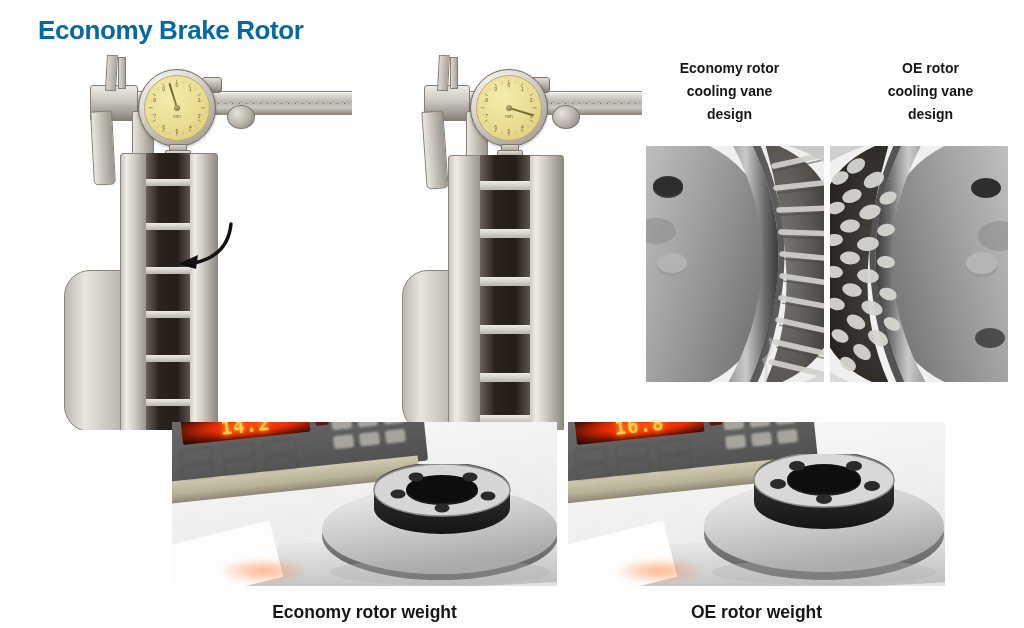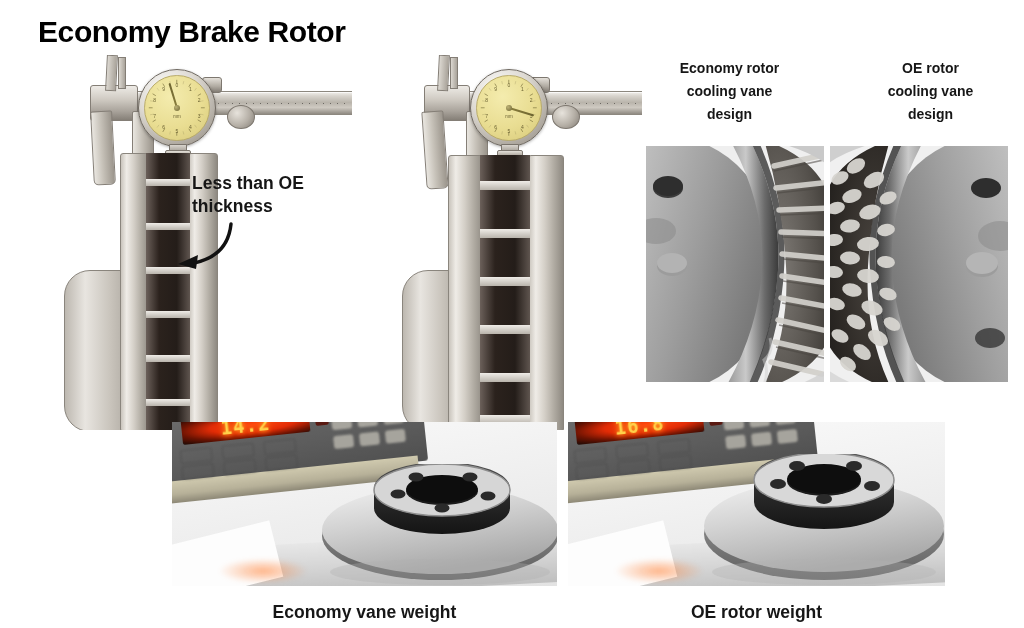--- a/index.html
+++ b/index.html
@@ -20,23 +20,23 @@
     left: 0; top: 0;
     width: 1024px;
     height: 628px;
     background: #ffffff;
   }
   .abs { position: absolute; }
 
   
   .title {
     font-weight: bold;
-    font-size: 30px;
+    font-size: 26px;
     letter-spacing: -0.4px;
-    color: #000000;
+    color: #0369a1;
     white-space: nowrap;
   }
   .subhead {
     font-weight: bold;
     font-size: 14px;
     line-height: 23px;
     color: #161616;
     text-align: center;
   }
   .caption {
@@ -349,22 +349,20 @@
 
     <div class="abs" style="left:84px; top:98px; width:44px; height:277px; background:linear-gradient(90deg,#6b605a,#2b221d 30%,#241d19 70%,#5f554f);"></div>
     <div class="rotor-rib" style="left:84px; top:124px; width:44px; height:7px;"></div>
     <div class="rotor-rib" style="left:84px; top:168px; width:44px; height:7px;"></div>
     <div class="rotor-rib" style="left:84px; top:212px; width:44px; height:7px;"></div>
     <div class="rotor-rib" style="left:84px; top:256px; width:44px; height:7px;"></div>
     <div class="rotor-rib" style="left:84px; top:300px; width:44px; height:7px;"></div>
     <div class="rotor-rib" style="left:84px; top:344px; width:44px; height:7px;"></div>
   </div>
 
-  <div class="abs callout" style="left:192px; top:172px; white-space:pre;">Less than OE
-thickness</div>
 
   <svg class="arrow-svg" style="left:168px; top:222px;" width="80" height="56" viewBox="0 0 80 56">
     <path d="M63 2 C61 22, 50 36, 26 41" stroke="#111111" stroke-width="3.4" fill="none" stroke-linecap="round"></path>
     <path d="M10 42 L30 33 L28 47 Z" fill="#111111"></path>
   </svg>
 
   <div class="photo" style="left:402px; top:55px; width:240px; height:375px;">
 
     <div class="beam" style="left:22px; top:36px; width:218px; height:22px;">
       <div class="beam-scale"></div>
@@ -746,17 +744,17 @@
       <ellipse cx="120" cy="25" rx="37" ry="15" fill="#0e0e0e"></ellipse>
       <ellipse cx="74" cy="30" rx="8" ry="5" fill="#2a2a2a"></ellipse>
       <ellipse cx="93" cy="12" rx="8" ry="5" fill="#2a2a2a"></ellipse>
       <ellipse cx="150" cy="12" rx="8" ry="5" fill="#2a2a2a"></ellipse>
       <ellipse cx="168" cy="32" rx="8" ry="5" fill="#2a2a2a"></ellipse>
       <ellipse cx="120" cy="45" rx="8" ry="5" fill="#2a2a2a"></ellipse>
       <ellipse cx="120" cy="118" rx="112" ry="13" fill="#b2b2b2" opacity=".35"></ellipse>
     </svg>
   </div>
 
-  <div class="abs caption" style="left:172px; top:602px; width:385px;">Economy vane weight</div>
+  <div class="abs caption" style="left:172px; top:602px; width:385px;">Economy rotor weight</div>
 
   <div class="abs caption" style="left:568px; top:602px; width:377px;">OE rotor weight</div>
 
 </div>
 
 </body></html>

